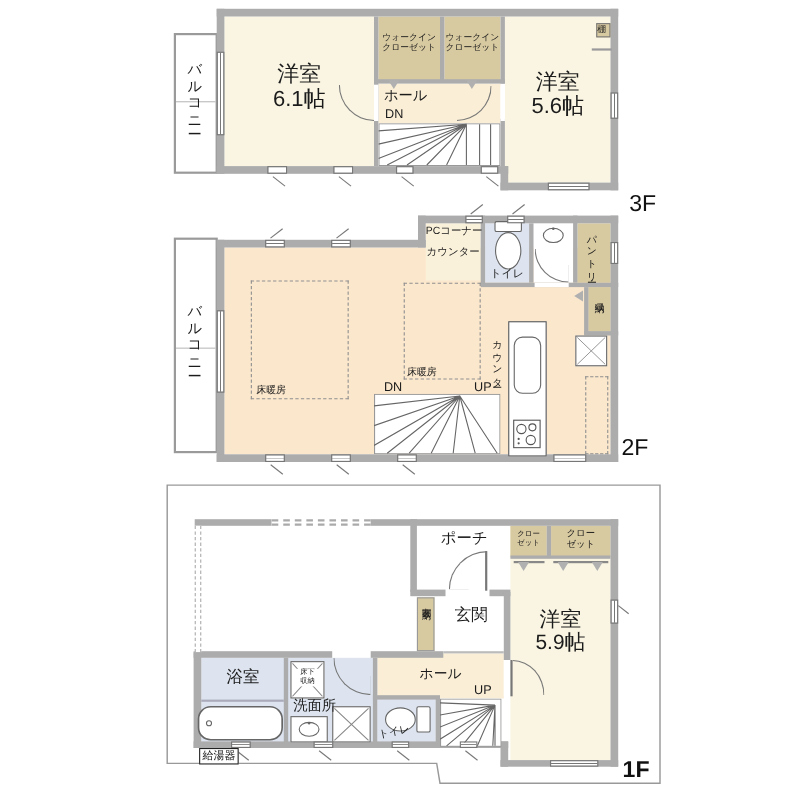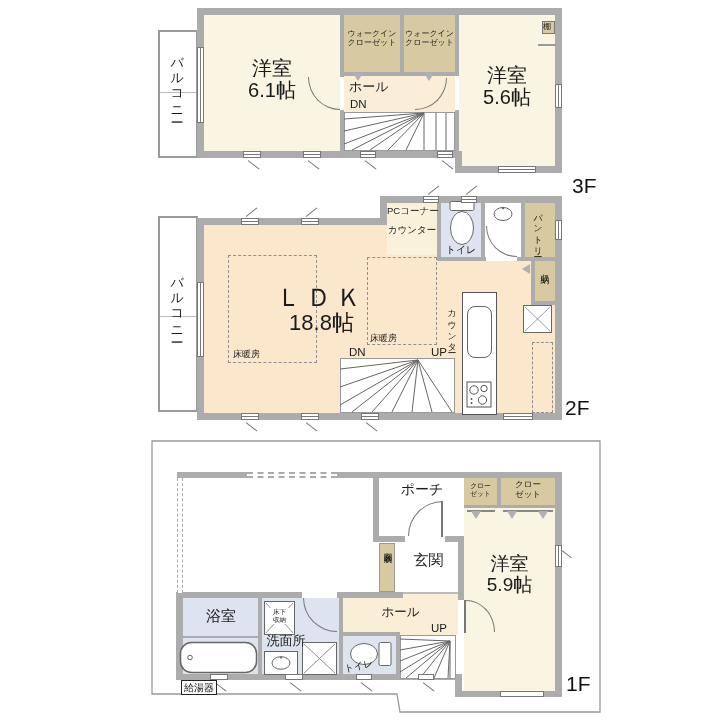--- a/index.html
+++ b/index.html
@@ -179,24 +179,20 @@
   <div class="abs win" style="left:361px;top:413px;width:18px;height:7px;"></div>
   <div class="abs win" style="left:503px;top:413px;width:30px;height:7px;"></div>
   <div class="abs tick" style="left:246px;top:216px;width:14px;transform:rotate(-38deg);"></div>
   <div class="abs tick" style="left:306px;top:216px;width:14px;transform:rotate(-38deg);"></div>
   <div class="abs tick" style="left:428px;top:194px;width:14px;transform:rotate(-38deg);"></div>
   <div class="abs tick" style="left:466px;top:194px;width:14px;transform:rotate(-38deg);"></div>
   <div class="abs tick" style="left:246px;top:422px;width:14px;transform:rotate(38deg);"></div>
   <div class="abs tick" style="left:306px;top:422px;width:14px;transform:rotate(38deg);"></div>
   <div class="abs tick" style="left:366px;top:422px;width:14px;transform:rotate(38deg);"></div>
 
-  <div class="abs lbl" style="left:204px;top:283px;width:235px;">
-    <span style="font-size:25px;letter-spacing:5px;">ＬＤＫ</span><br>
-    <span style="font-size:22px;">18.8帖</span>
-  </div>
   <div class="abs lbl" style="left:387px;top:206px;width:50px;font-size:9.5px;">PCコーナー</div>
   <div class="abs lbl" style="left:387px;top:225px;width:50px;font-size:9.5px;">カウンター</div>
   <div class="abs lbl" style="left:441px;top:244px;width:40px;font-size:10px;">トイレ</div>
   <div class="abs lbl v" style="left:533px;top:207px;font-size:9px;letter-spacing:1px;">パントリー</div>
   <div class="abs lbl v" style="left:540px;top:267px;font-size:9px;letter-spacing:1px;">収納</div>
   <div class="abs lbl v" style="left:447px;top:303px;font-size:9px;letter-spacing:1px;">カウンター</div>
   <div class="abs lbl" style="left:349px;top:346px;font-size:11.5px;">DN</div>
   <div class="abs lbl" style="left:431px;top:346px;font-size:11.5px;">UP</div>
   <div class="abs lbl flabel" style="left:565px;top:396px;">2F</div>
 
@@ -317,15 +313,15 @@
     <span>ゼット</span>
   </div>
   <div class="abs lbl" style="left:501px;top:480px;width:54px;font-size:8.5px;">
     <span>クロー</span><br>
     <span>ゼット</span>
   </div>
   <div class="abs lbl" style="left:464px;top:553px;width:91px;font-size:19px;">
     <span>洋室</span><br>
     <span>5.9帖</span>
   </div>
-  <div class="abs lbl flabel" style="left:566px;top:672px;">1F</div>
+  <div class="abs lbl flabel" style="left:566px;top:688px;font-weight:bold;">1F</div>
 
 </div>
 
 </body></html>

